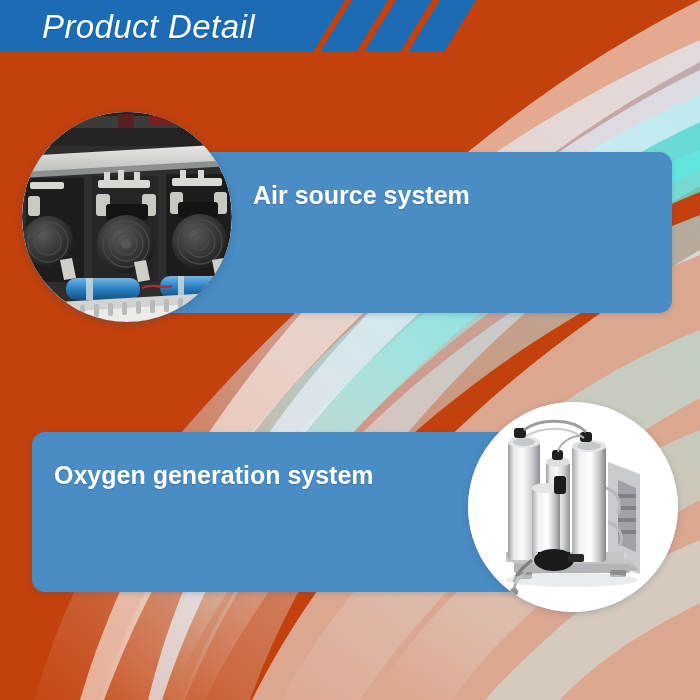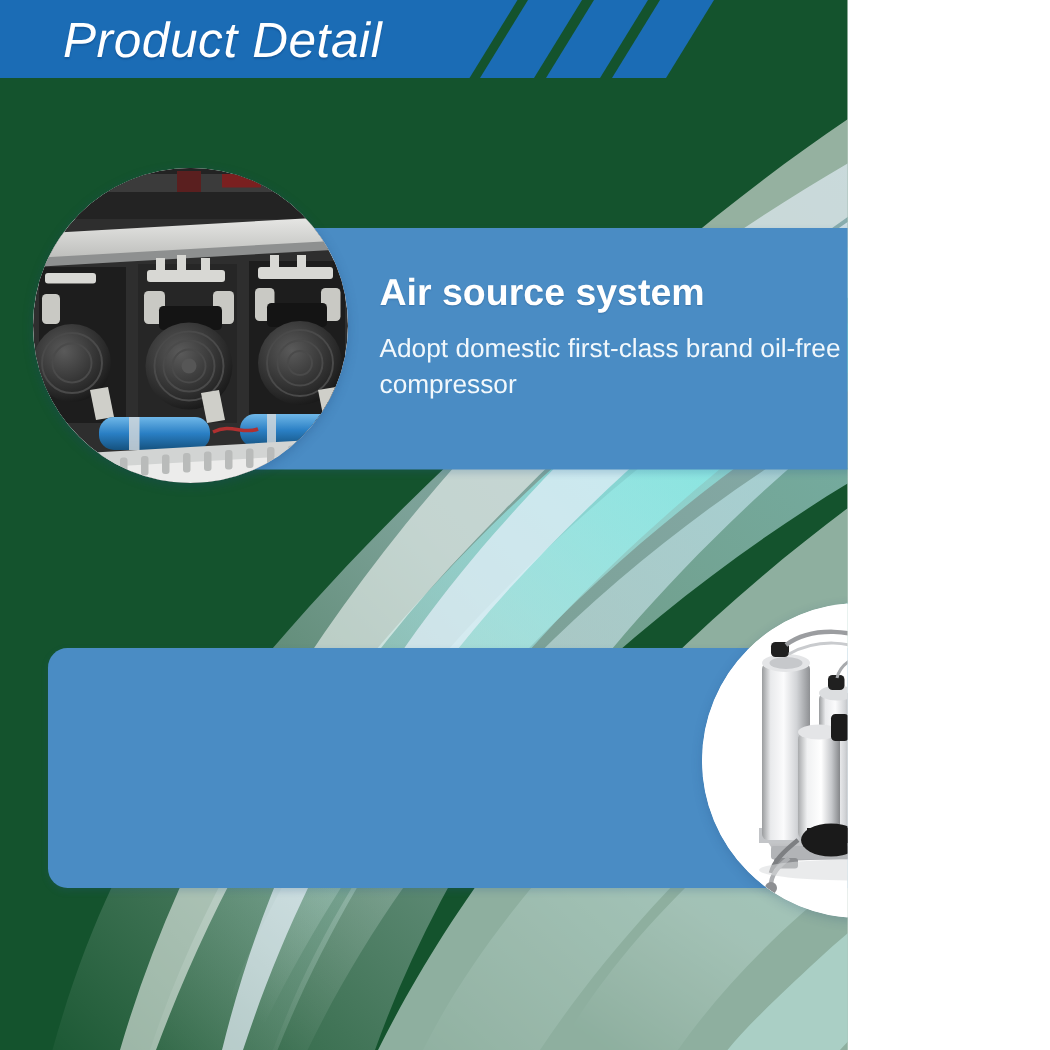--- a/index.html
+++ b/index.html
@@ -1,21 +1,21 @@
 <!DOCTYPE html>
 <html><head>
 <meta charset="utf-8">
 <style>
   html,body{margin:0;padding:0;}
   body{
     width:700px;height:700px;overflow:hidden;position:relative;
     background:#ffffff;
     font-family:"Liberation Sans","DejaVu Sans",sans-serif;
   }
-  #stage{position:absolute;inset:0;width:565px;height:700px;overflow:hidden;background:#14532d;}
+  #stage{position:absolute;inset:0;width:700px;height:700px;overflow:hidden;background:#c2410c;}
 
   
   .bg-ribbons{position:absolute;inset:0;overflow:hidden;pointer-events:none;}
   .bg-ribbons svg{position:absolute;top:0;left:0;}
 
   
   .header-bar{
     position:absolute;left:0;top:0;width:700px;height:54px;overflow:visible;
   }
   .header-bar svg{position:absolute;left:0;top:0;}
@@ -115,21 +115,20 @@
 
       <polygon points="352,0 388,0 356,52 320,52" fill="#1b6cb5"></polygon>
       <polygon points="396,0 432,0 400,52 364,52" fill="#1b6cb5"></polygon>
       <polygon points="440,0 476,0 444,52 408,52" fill="#1b6cb5"></polygon>
     </svg>
     <div class="header-title">Product Detail</div>
   </div>
 
   <div class="card" id="card-air">
     <div class="card-title">Air source system</div>
-    <div class="card-body">Adopt domestic first-class brand oil-free air compressor</div>
   </div>
 
   <div class="photo-circle" id="photo-air">
     <svg viewBox="0 0 210 210" xmlns="http://www.w3.org/2000/svg">
       <defs>
         <clipPath id="clipAir">
             <circle cx="105" cy="105" r="105"></circle>
           </clipPath>
         <linearGradient id="metalTop" x1="0" y1="0" x2="0" y2="1">
           <stop offset="0%" stop-color="#e8e8e6"></stop>
@@ -229,20 +228,21 @@
           <rect x="156" y="186" width="5" height="13" rx="2"></rect>
           <rect x="170" y="185" width="5" height="13" rx="2"></rect>
           <rect x="184" y="184" width="5" height="13" rx="2"></rect>
         </g>
         <rect x="22" y="198" width="22" height="5" fill="#a83030"></rect>
       </g>
     </svg>
   </div>
 
   <div class="card" id="card-oxy">
+    <div class="card-title">Oxygen generation system</div>
   </div>
 
   <div class="photo-circle" id="photo-oxy">
     <svg viewBox="0 0 210 210" xmlns="http://www.w3.org/2000/svg">
       <defs>
         <clipPath id="clipOxy">
             <circle cx="105" cy="105" r="105"></circle>
           </clipPath>
         <linearGradient id="cyl" x1="0" y1="0" x2="1" y2="0">
           <stop offset="0%" stop-color="#9a9c9e"></stop>

